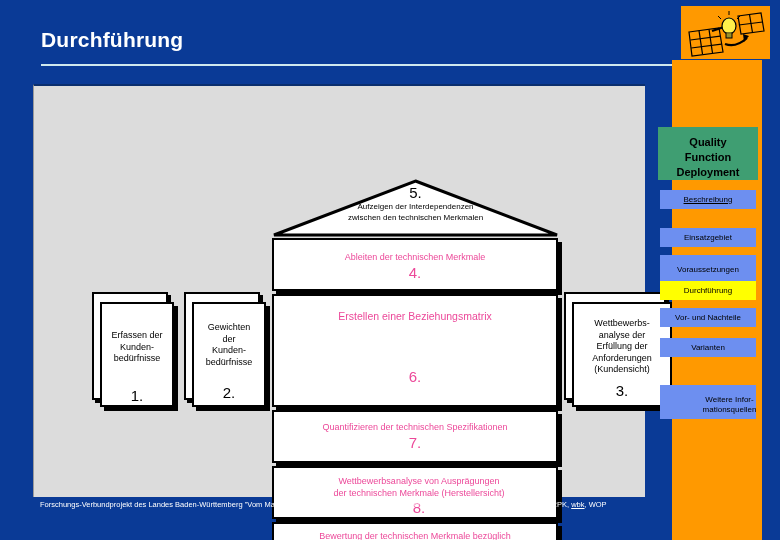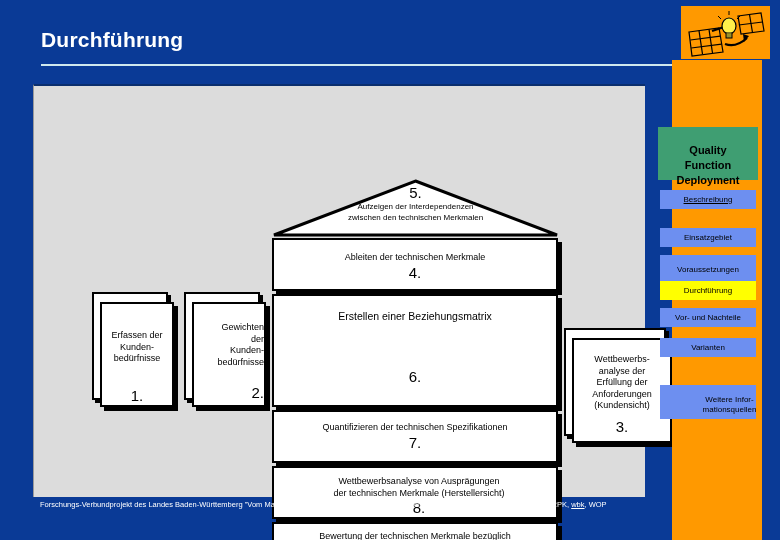--- a/index.html
+++ b/index.html
@@ -68,21 +68,21 @@
   }
 
   
   .hbox {
     position: absolute;
     background: #ffffff;
     border: 2px solid #000000;
     box-shadow: 4px 4px 0 #000000;
     box-sizing: border-box;
     text-align: center;
-    color: #000000;
+    color: #ec4899;
   }
   .hbox .cap {
     font-size: 9px;
     line-height: 11.5px;
     display: block;
   }
   .hbox .num {
     font-size: 15px;
     font-weight: normal;
     display: block;
@@ -148,24 +148,24 @@
   .card-front .cap { font-size: 9px; line-height: 11.5px; display:block; }
   .card-front .num { font-size: 15px; display:block; }
 
   #stack1 { left: 58px; top: 206px; width: 86px; height: 118px; padding-left: 16px; }
   #stack1 .card-back  { width: 76px; height: 108px; }
   #stack1 .card-front { left: 8px; top: 10px; width: 74px; height: 105px; padding-top: 26px; }
   #stack1 .card-front .num { margin-top: 22px; }
 
   #stack2 { left: 150px; top: 206px; width: 86px; height: 118px; }
   #stack2 .card-back  { width: 76px; height: 108px; }
-  #stack2 .card-front { left: 8px; top: 10px; width: 74px; height: 105px; padding-top: 18px; text-align: right; }
+  #stack2 .card-front { left: 8px; top: 10px; width: 74px; height: 105px; padding-top: 18px; }
   #stack2 .card-front .num { margin-top: 16px; }
 
-  #stack3 { left: 530px; top: 206px; width: 112px; height: 104px; margin-top: 36px; }
+  #stack3 { left: 530px; top: 206px; width: 112px; height: 104px; }
   #stack3 .card-back  { width: 102px; height: 108px; }
   #stack3 .card-front { left: 8px; top: 10px; width: 100px; height: 105px; padding-top: 14px; }
   #stack3 .card-front .num { margin-top: 6px; }
 
   
   #footer {
     position: absolute;
     left: 40px;
     top: 499px;
     width: 610px;
@@ -199,21 +199,21 @@
     left: 3px;
     top: 67px;
     width: 100px;
     height: 53px;
     background: #3F9E72;
     color: #000000;
     font-size: 11px;
     font-weight: bold;
     line-height: 15px;
     text-align: center;
-    padding-top: 16px;
+    padding-top: 8px;
     box-sizing: border-box;
   }
   .nav-item {
     position: absolute;
     left: 5px;
     width: 96px;
     background: #6D8FF0;
     color: #000000;
     font-size: 8px;
     line-height: 10px;

